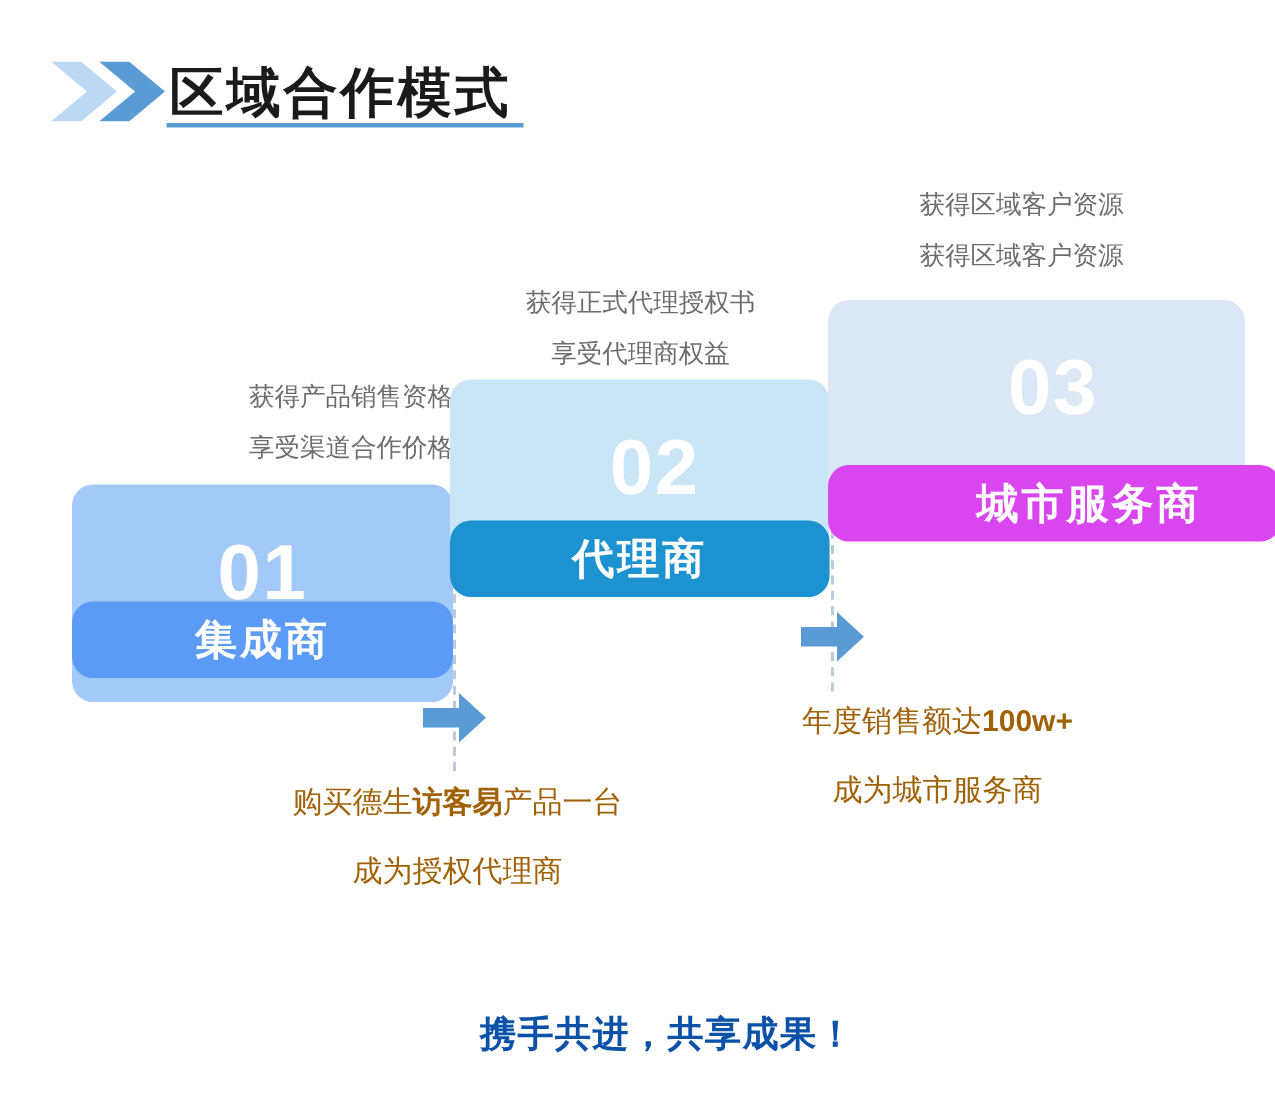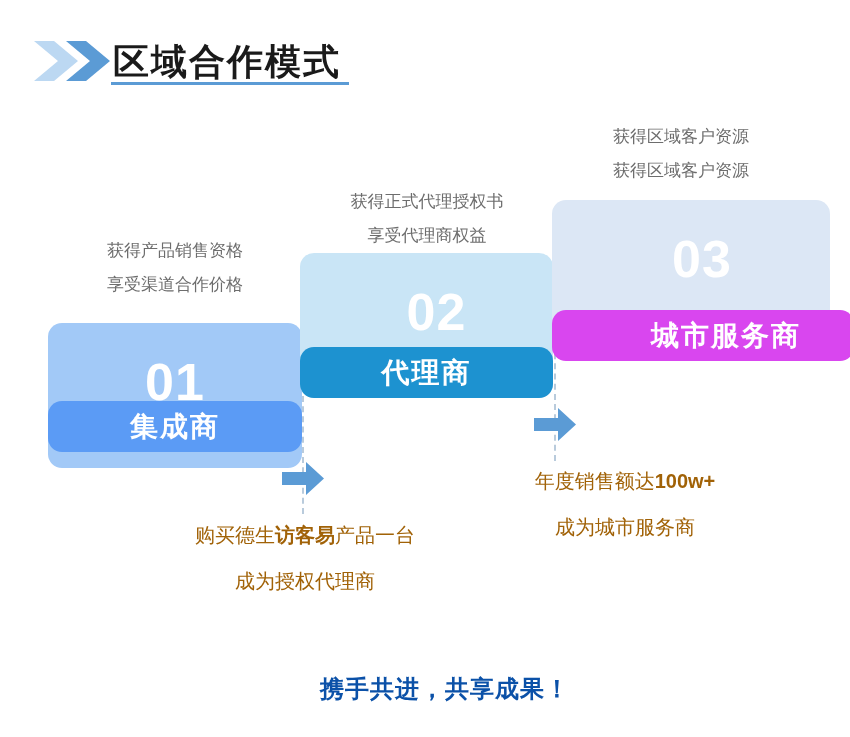--- a/index.html
+++ b/index.html
@@ -103,21 +103,21 @@
 
   
   .benefits {
     position: absolute;
     text-align: center;
     font-size: 17px;
     color: #6d6d6d;
     line-height: 34px;
     white-space: nowrap;
   }
-  #benefits-01 { left: 48px; top: 234px; width: 254px; }
+  #benefits-01 { left: 48px; top: 248px; width: 254px; text-align: right; }
   #benefits-02 { left: 298px; top: 185px; width: 258px; }
   #benefits-03 { left: 552px; top: 120px; width: 258px; }
 
   
   .dashed-line {
     position: absolute;
     width: 0;
     border-left: 2px dashed #b9cbdc;
   }
   #dash-01 { left: 302px; top: 396px; height: 118px; }

